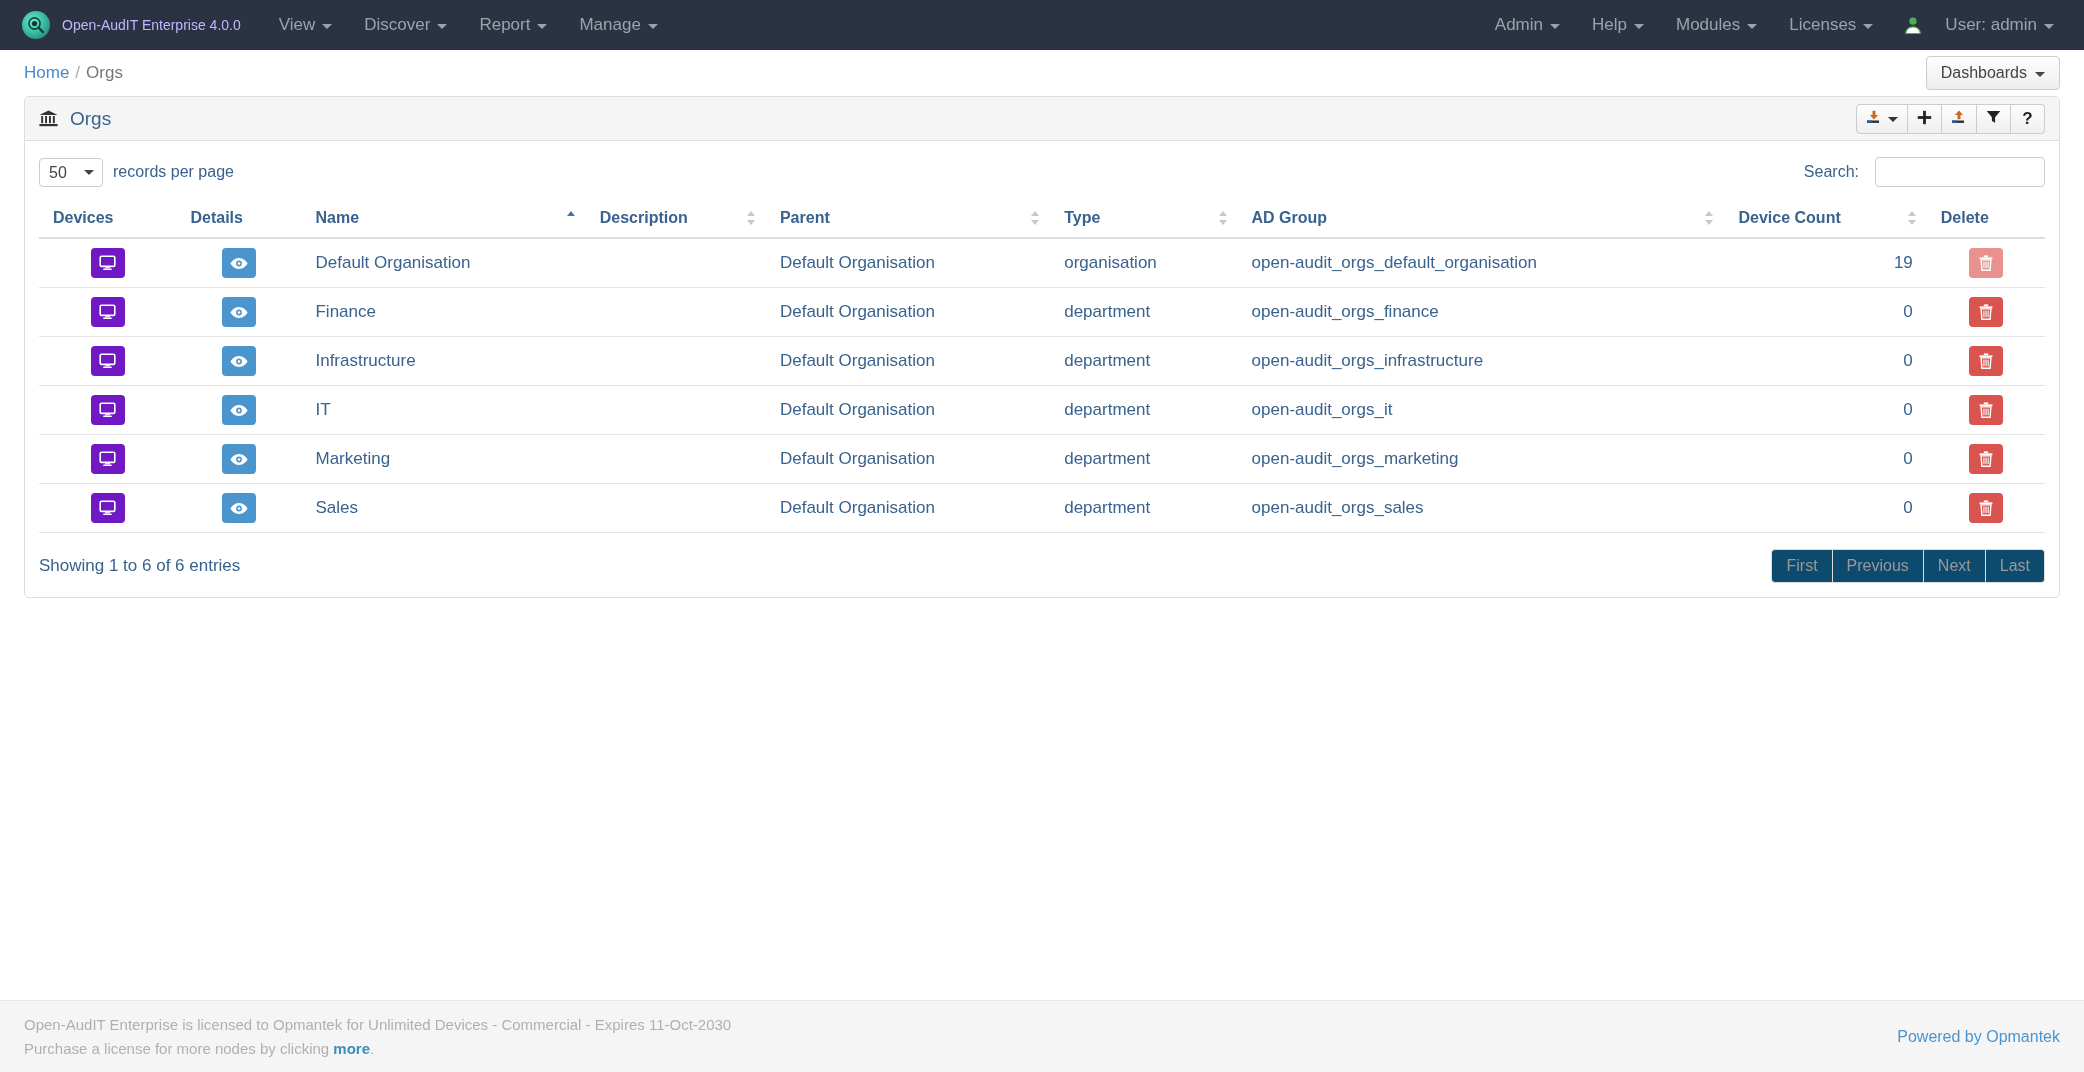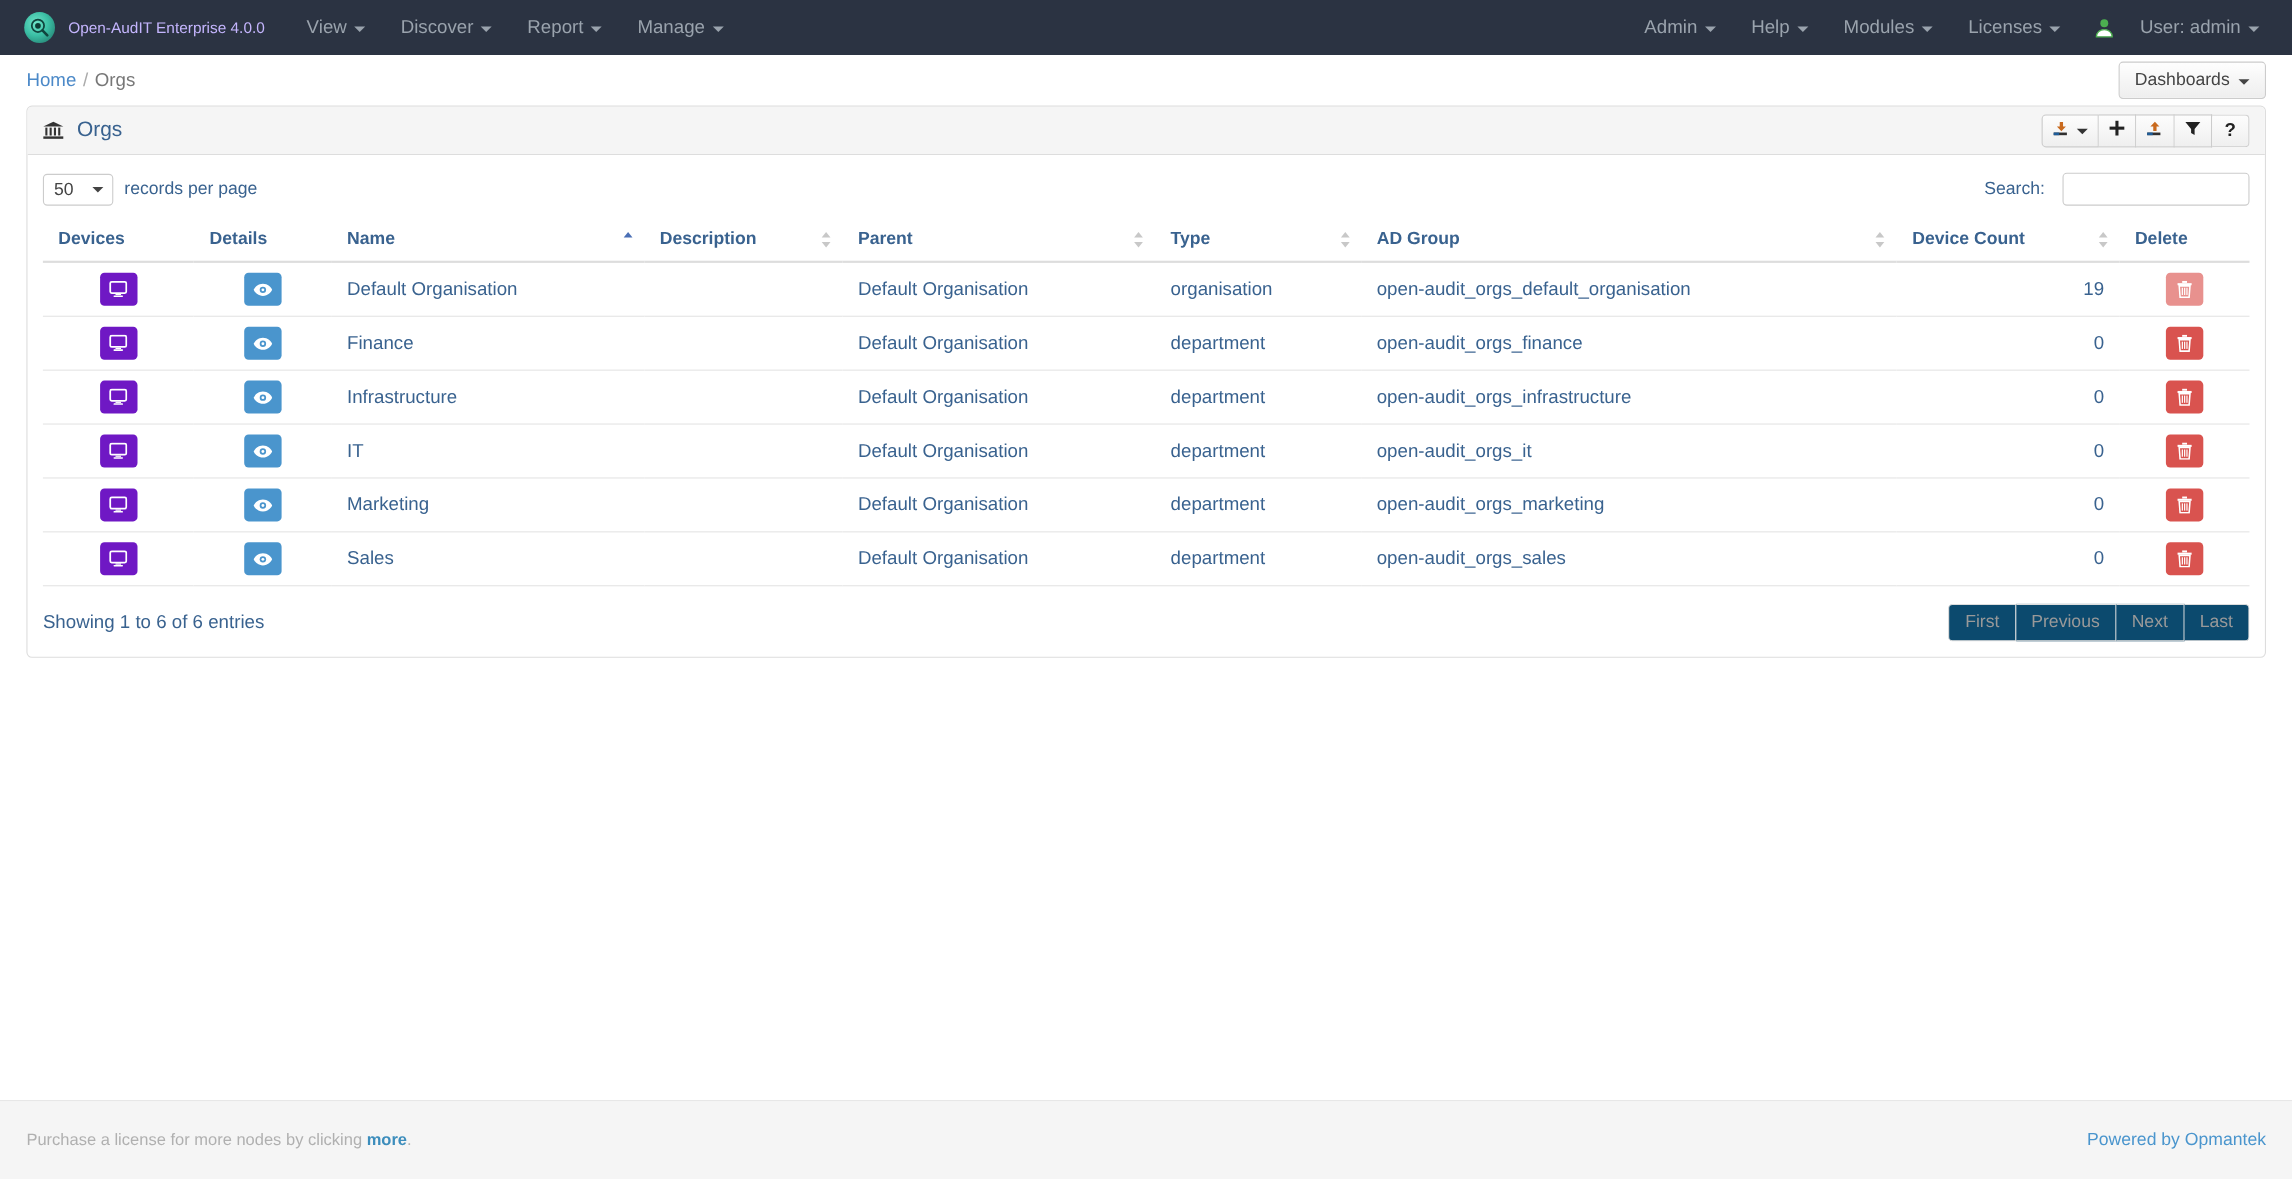--- a/index.html
+++ b/index.html
@@ -717,16 +717,17 @@
         <button>Next</button>
         <button>Last</button>
       </div>
     </div>
 
   </div>
 </div>
 
 <div class="page-footer">
   <div class="lic-lines">
+    <div>Open-AudIT Enterprise is licensed to Opmantek for Unlimited Devices - Commercial - Expires 11-Oct-2030</div>
     <div><span>Purchase a license for more nodes by clicking </span><a href="#">more</a><span>.</span></div>
   </div>
   <div class="powered">Powered by Opmantek</div>
 </div>
 
 </body></html>

